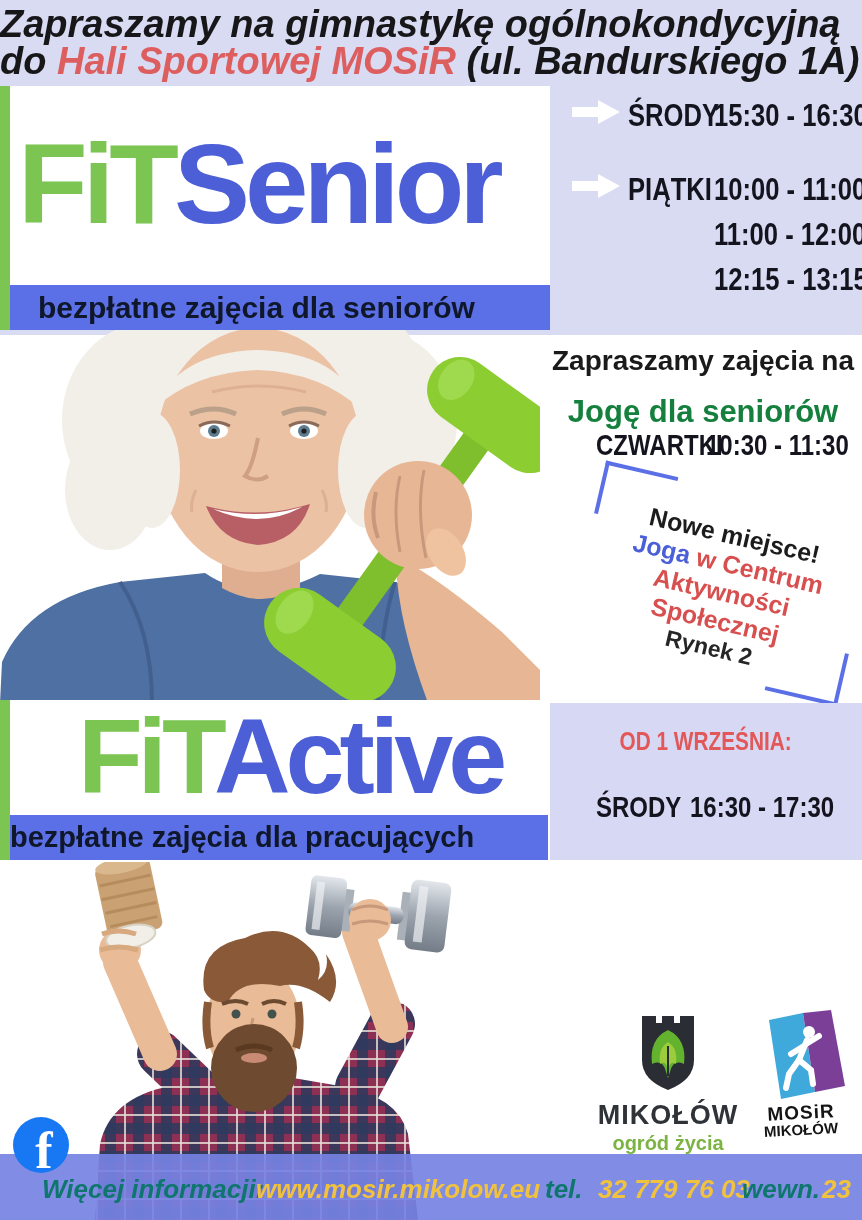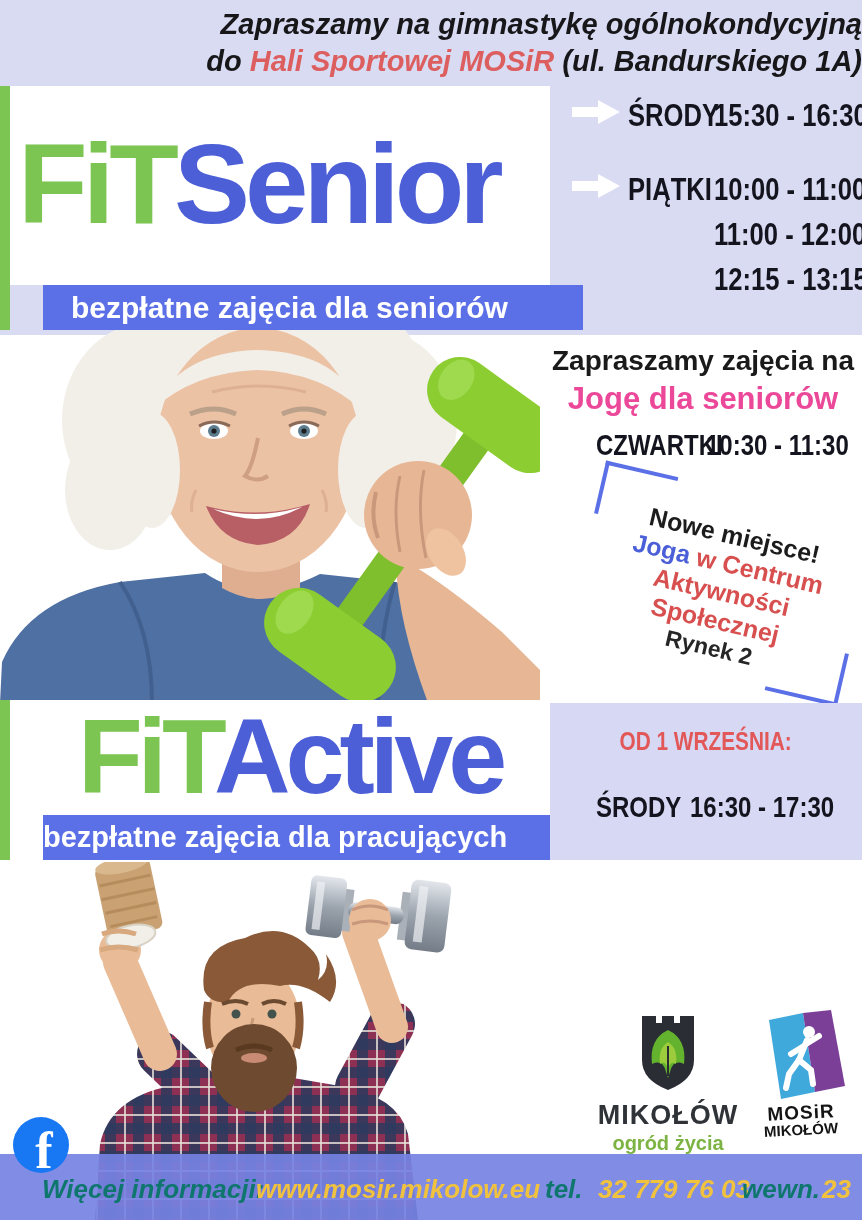--- a/index.html
+++ b/index.html
@@ -1,40 +1,40 @@
 <!DOCTYPE html>
 <html><head>
 <meta charset="utf-8">
 <style>
   html,body{margin:0;padding:0;background:#777;}
   .poster{position:relative;width:862px;height:1220px;background:#ffffff;overflow:hidden;
           font-family:"Liberation Sans","DejaVu Sans",sans-serif;margin:0 auto;}
   .abs{position:absolute;}
   
   .bg-top{left:0;top:0;width:862px;height:335px;background:#d9dbf3;}
-  .header{left:0;top:6px;width:862px;text-align:right;font-style:italic;font-weight:700;
-          font-size:29px;line-height:37px;color:#17171a;}
+  .header{left:0;top:6px;width:862px;text-align:left;font-style:italic;font-weight:700;
+          font-size:38px;line-height:37px;color:#17171a;}
   .hl-red{color:#dd5e5e;}
   .green-bar{width:10px;background:#7cc553;}
   .senior-bar{left:0;top:86px;height:244px;}
   .title-block{background:#ffffff;}
   .senior-block{left:10px;top:86px;width:540px;height:199px;}
   .big-title{font-weight:700;letter-spacing:-5px;white-space:nowrap;}
   .senior-title{padding-left:8px;font-size:114px;line-height:196px;}
   .t-green{color:#7cc553;}
   .t-blue{color:#4c5fd7;}
-  .banner{background:#5b6fe6;color:#ffffff;font-weight:700;margin-left:33px;}
+  .banner{background:#5b6fe6;color:#0f172a;font-weight:700;}
   .senior-banner{left:10px;top:285px;width:540px;height:45px;font-size:30px;line-height:45px;padding-left:28px;box-sizing:border-box;}
   .cond{display:inline-block;transform:scaleX(.8);transform-origin:0 50%;white-space:nowrap;font-weight:700;}
   .cond-c{display:inline-block;transform:scaleX(.8);transform-origin:50% 50%;white-space:nowrap;font-weight:700;}
   .sched{color:#14141e;font-size:32px;}
   .arrow-icon{width:48px;height:24px;}
   
   .yoga-intro{left:548px;top:345px;width:310px;text-align:center;font-weight:700;font-size:28px;color:#1a1a1a;}
-  .yoga-title{left:548px;top:381px;width:310px;text-align:center;font-weight:700;font-size:31px;color:#ec4899;}
+  .yoga-title{left:548px;top:394px;width:310px;text-align:center;font-weight:700;font-size:31px;color:#15803d;}
   .yoga-row{color:#14141e;font-size:30px;}
   .note{left:597px;top:502px;width:252px;height:168px;transform:rotate(13deg);text-align:center;}
   .note .l1{font-weight:700;font-size:25px;color:#1c1c1c;padding-top:18px;}
   .note .l2,.note .l3{font-weight:700;font-size:25px;line-height:29px;color:#d84f4f;}
   .note .blue{color:#4a5fd8;}
   .note .l4{font-weight:600;font-size:23px;color:#262626;}
   .br{position:absolute;width:70px;height:50px;}
   .br-tl{left:-16px;top:-12px;border-left:4px solid #5b6fe6;border-top:4px solid #5b6fe6;}
   .br-br{right:-12px;bottom:-8px;border-right:4px solid #5b6fe6;border-bottom:4px solid #5b6fe6;}
   

